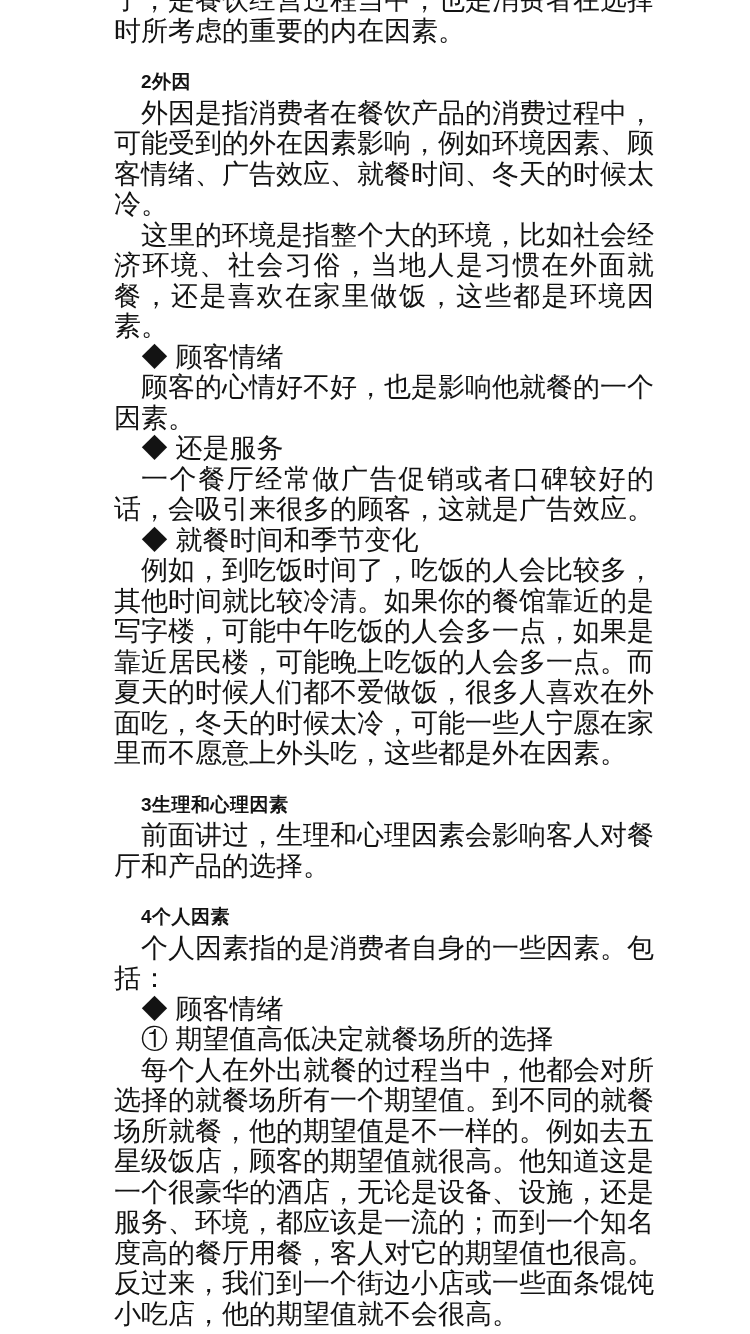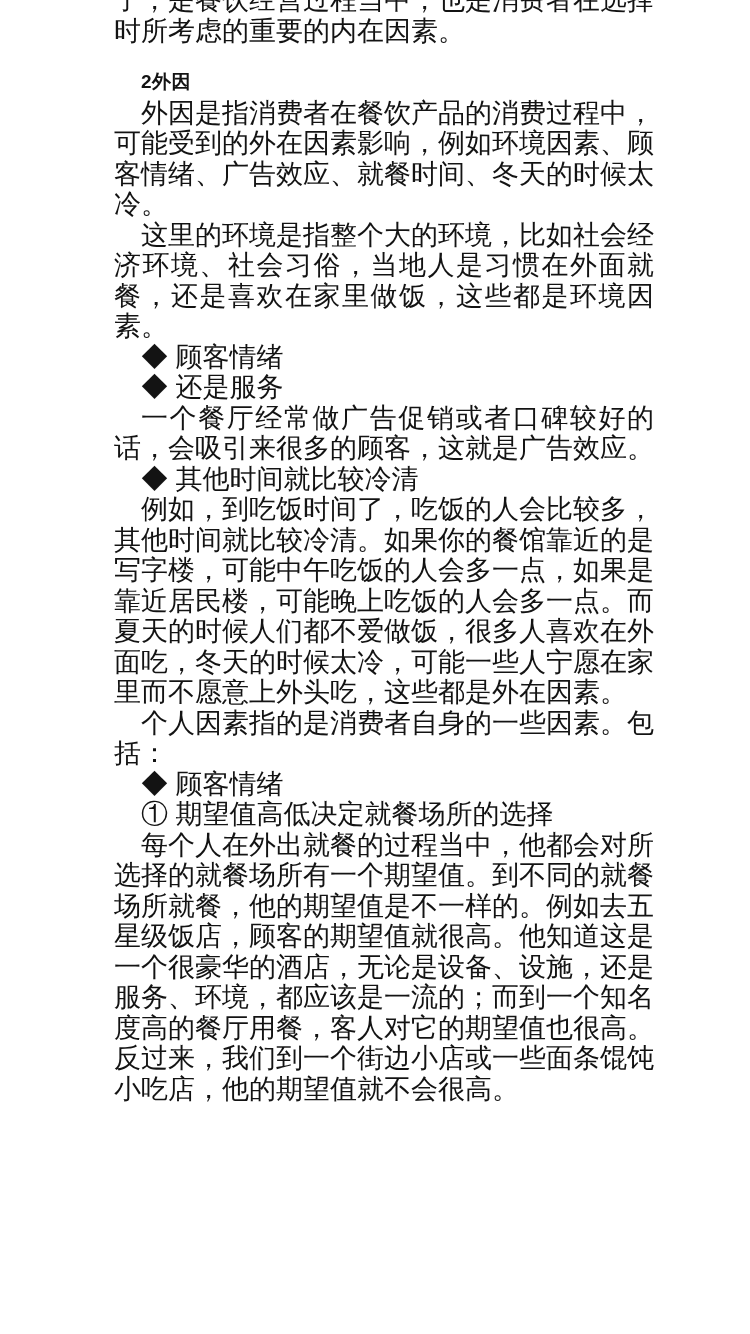--- a/index.html
+++ b/index.html
@@ -47,22 +47,26 @@
 </head>
 <body>
 
 <div class="page">
   <div class="text-column">
     <p class="para-continuation">子，是餐饮经营过程当中，也是消费者在选择时所考虑的重要的内在因素。</p>
     <p class="heading">2外因</p>
     <p class="para">外因是指消费者在餐饮产品的消费过程中，可能受到的外在因素影响，例如环境因素、顾客情绪、广告效应、就餐时间、冬天的时候太冷。</p>
     <p class="para">这里的环境是指整个大的环境，比如社会经济环境、社会习俗，当地人是习惯在外面就餐，还是喜欢在家里做饭，这些都是环境因素。</p>
     <p class="bullet-line">◆ 顾客情绪</p>
+    <p class="para">顾客的心情好不好，也是影响他就餐的一个因素。</p>
     <p class="bullet-line">◆ 还是服务</p>
     <p class="para">一个餐厅经常做广告促销或者口碑较好的话，会吸引来很多的顾客，这就是广告效应。</p>
-    <p class="bullet-line">◆ 其他时间就比较冷清</p>
+    <p class="bullet-line">◆ 就餐时间和季节变化</p>
     <p class="para">例如，到吃饭时间了，吃饭的人会比较多，其他时间就比较冷清。如果你的餐馆靠近的是写字楼，可能中午吃饭的人会多一点，如果是靠近居民楼，可能晚上吃饭的人会多一点。而夏天的时候人们都不爱做饭，很多人喜欢在外面吃，冬天的时候太冷，可能一些人宁愿在家里而不愿意上外头吃，这些都是外在因素。</p>
+    <p class="heading">3生理和心理因素</p>
+    <p class="para">前面讲过，生理和心理因素会影响客人对餐厅和产品的选择。</p>
+    <p class="heading">4个人因素</p>
     <p class="para">个人因素指的是消费者自身的一些因素。包括：</p>
     <p class="bullet-line">◆ 顾客情绪</p>
     <p class="numbered-line">① 期望值高低决定就餐场所的选择</p>
     <p class="para">每个人在外出就餐的过程当中，他都会对所选择的就餐场所有一个期望值。到不同的就餐场所就餐，他的期望值是不一样的。例如去五星级饭店，顾客的期望值就很高。他知道这是一个很豪华的酒店，无论是设备、设施，还是服务、环境，都应该是一流的；而到一个知名度高的餐厅用餐，客人对它的期望值也很高。反过来，我们到一个街边小店或一些面条馄饨小吃店，他的期望值就不会很高。</p>
   </div>
 </div>
 
 </body></html>

